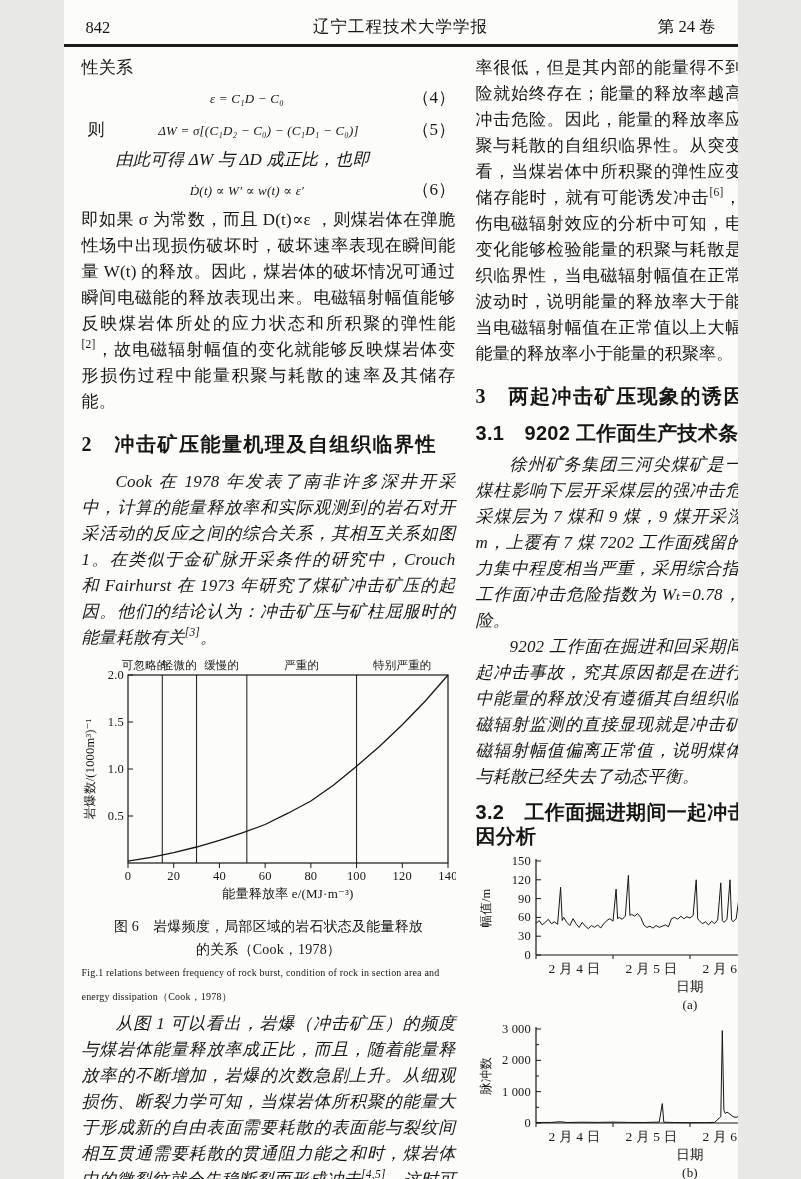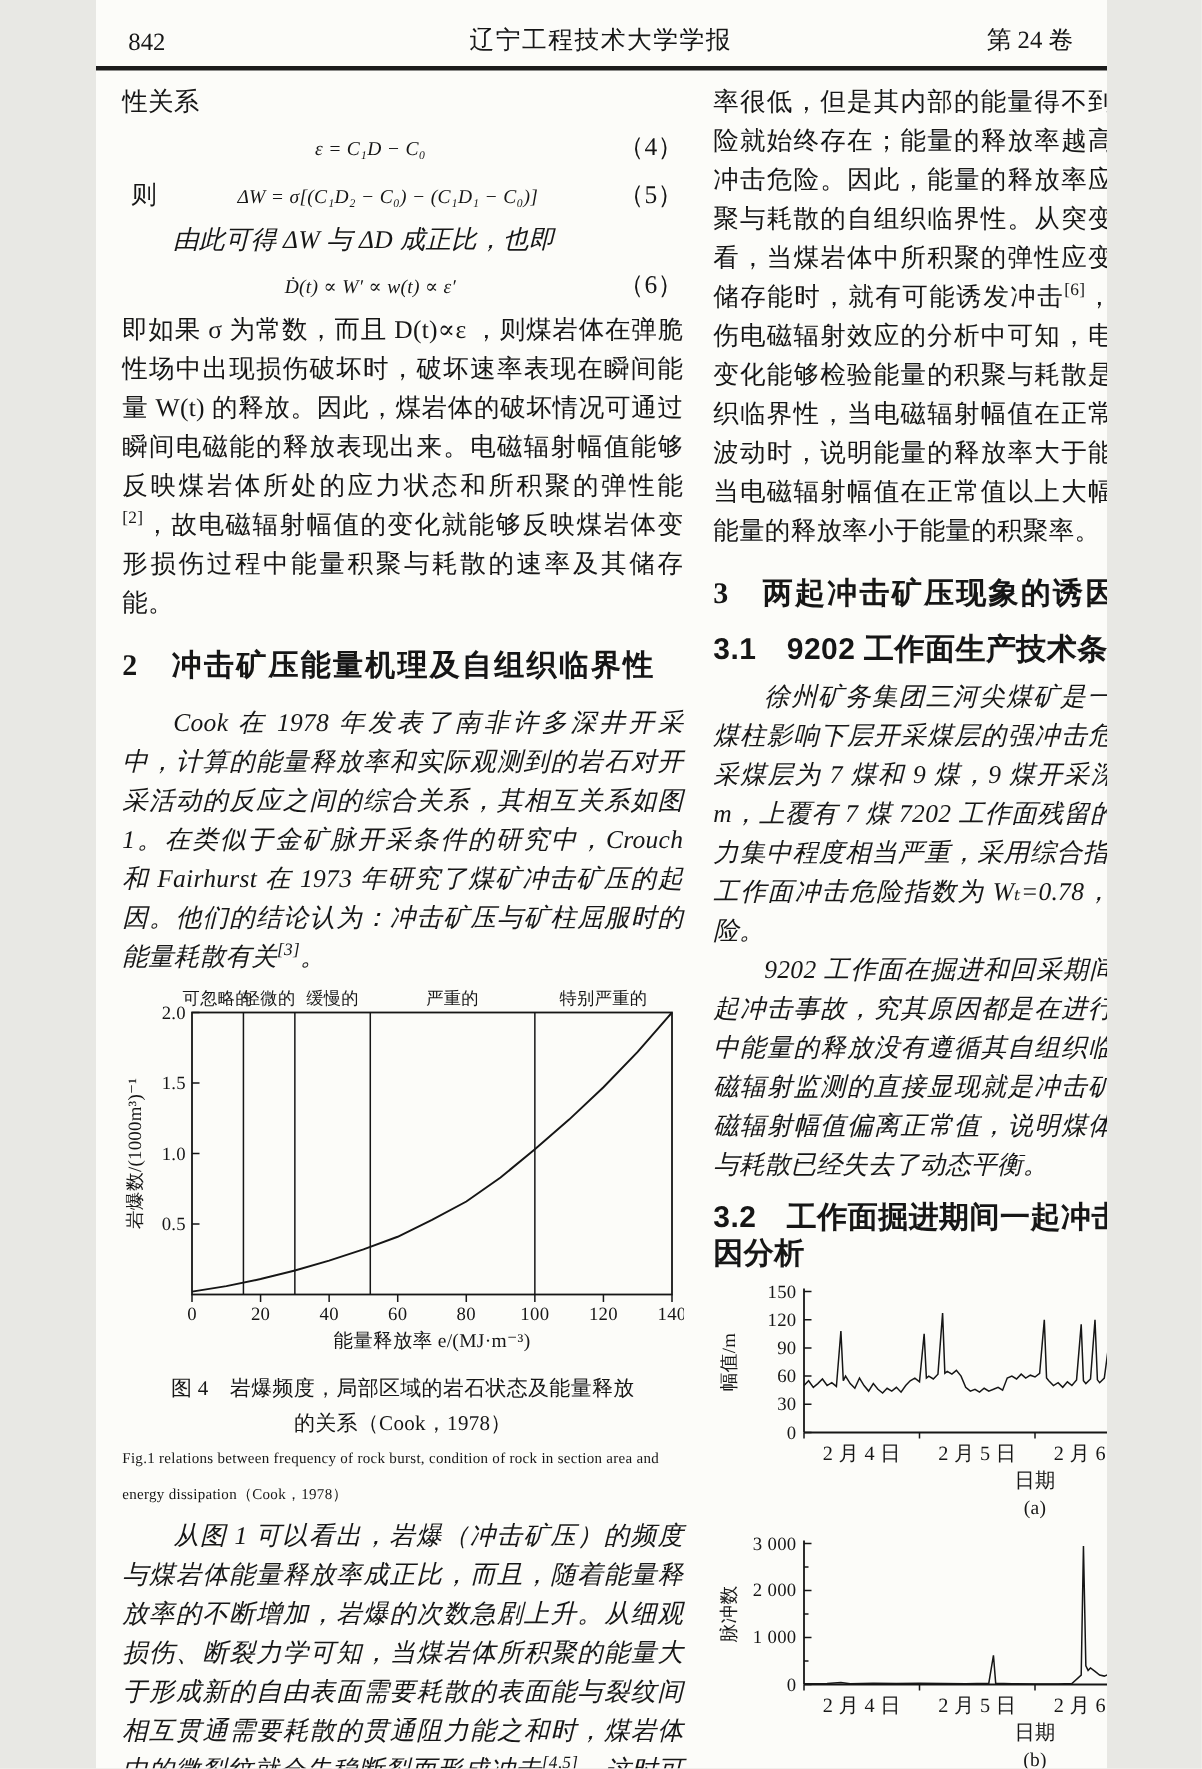--- a/index.html
+++ b/index.html
@@ -100,21 +100,21 @@
               <line x1="274.57142857142856" y1="206" x2="274.57142857142856" y2="211" stroke="#161616"></line>
               <text x="274.57142857142856" y="223" fill="#161616" font-size="12.5" text-anchor="middle">100</text>
               <line x1="320.2857142857143" y1="206" x2="320.2857142857143" y2="211" stroke="#161616"></line>
               <text x="320.2857142857143" y="223" fill="#161616" font-size="12.5" text-anchor="middle">120</text>
               <line x1="366" y1="206" x2="366" y2="211" stroke="#161616"></line>
               <text x="366" y="223" fill="#161616" font-size="12.5" text-anchor="middle">140</text>
               <text x="206" y="241" fill="#161616" font-size="13" text-anchor="middle">能量释放率 e/(MJ·m⁻³)</text>
               <text x="0" y="0" fill="#161616" font-size="12.5" text-anchor="middle" transform="translate(12,112) rotate(-90)">岩爆数/(1000m³)⁻¹</text>
               <polyline points="46.0,204.1 68.9,200.4 91.7,195.7 114.6,190.0 137.4,183.4 160.3,175.9 183.1,167.5 206.0,156.2 228.9,144.0 251.7,128.0 274.6,109.2 297.4,89.4 320.3,67.8 343.1,44.3 366.0,18.0" fill="none" stroke="#161616" stroke-width="1.3"></polyline>
             </svg></div>
-        <p class="cap-cn">图 4　岩爆频度，局部区域的岩石状态及能量释放</p>
+        <p class="cap-cn">图 6　岩爆频度，局部区域的岩石状态及能量释放</p>
         <p class="cap-cn">的关系（Cook，1978）</p>
         <p class="cap-en">Fig.1 relations between frequency of rock burst, condition of rock in section area and energy dissipation（Cook，1978）</p>
       </div>
 
       <p class="ind">从图 1 可以看出，岩爆（冲击矿压）的频度与煤岩体能量释放率成正比，而且，随着能量释放率的不断增加，岩爆的次数急剧上升。从细观损伤、断裂力学可知，当煤岩体所积聚的能量大于形成新的自由表面需要耗散的表面能与裂纹间相互贯通需要耗散的贯通阻力能之和时，煤岩体中的微裂纹就会失稳断裂而形成冲击<sup>[4,5]</sup>，这时可以采取的措施就是尽可能释放多余的弹性应变能。但是，从图 1 可知：能量的释放率越低，虽然发生冲击危险的概</p>
     </div>
 
     <div class="col">
       <p>率很低，但是其内部的能量得不到释放，冲击危险就始终存在；能量的释放率越高，就越易发生冲击危险。因此，能量的释放率应该遵循能量积聚与耗散的自组织临界性。从突变理论的角度来看，当煤岩体中所积聚的弹性应变能超过其极限储存能时，就有可能诱发冲击<sup>[6]</sup>，从煤岩变形损伤电磁辐射效应的分析中可知，电磁辐射幅值的变化能够检验能量的积聚与耗散是否满足其自组织临界性，当电磁辐射幅值在正常值以下大幅度波动时，说明能量的释放率大于能量的积聚率；当电磁辐射幅值在正常值以上大幅度波动时，则能量的释放率小于能量的积聚率。</p>
 

